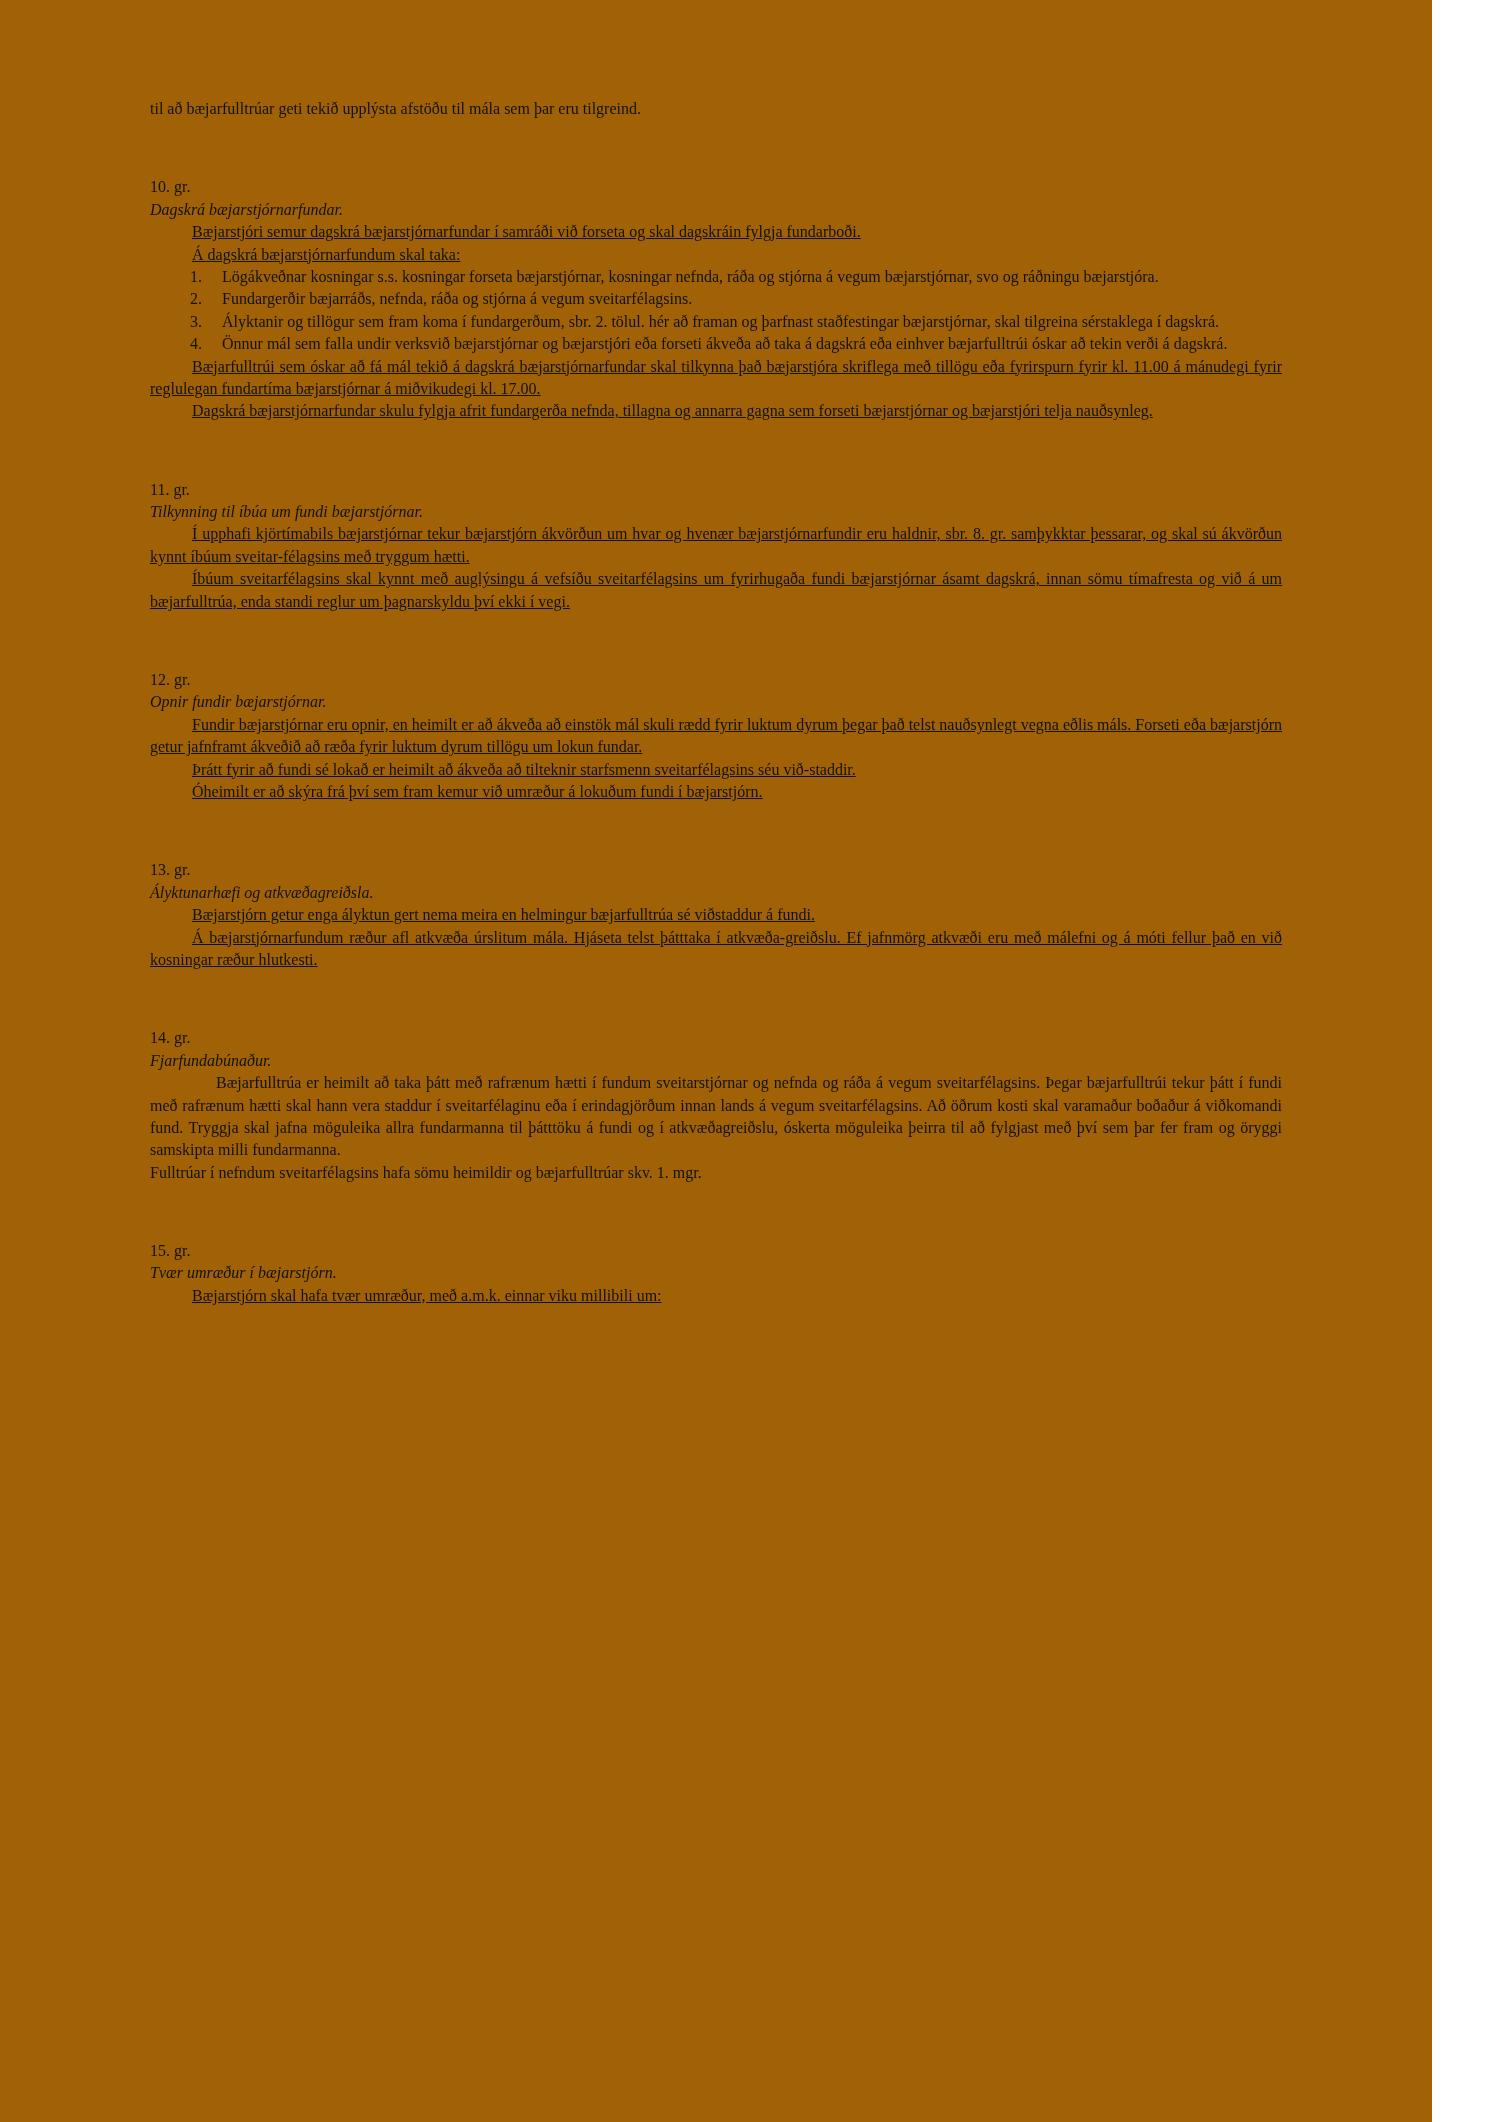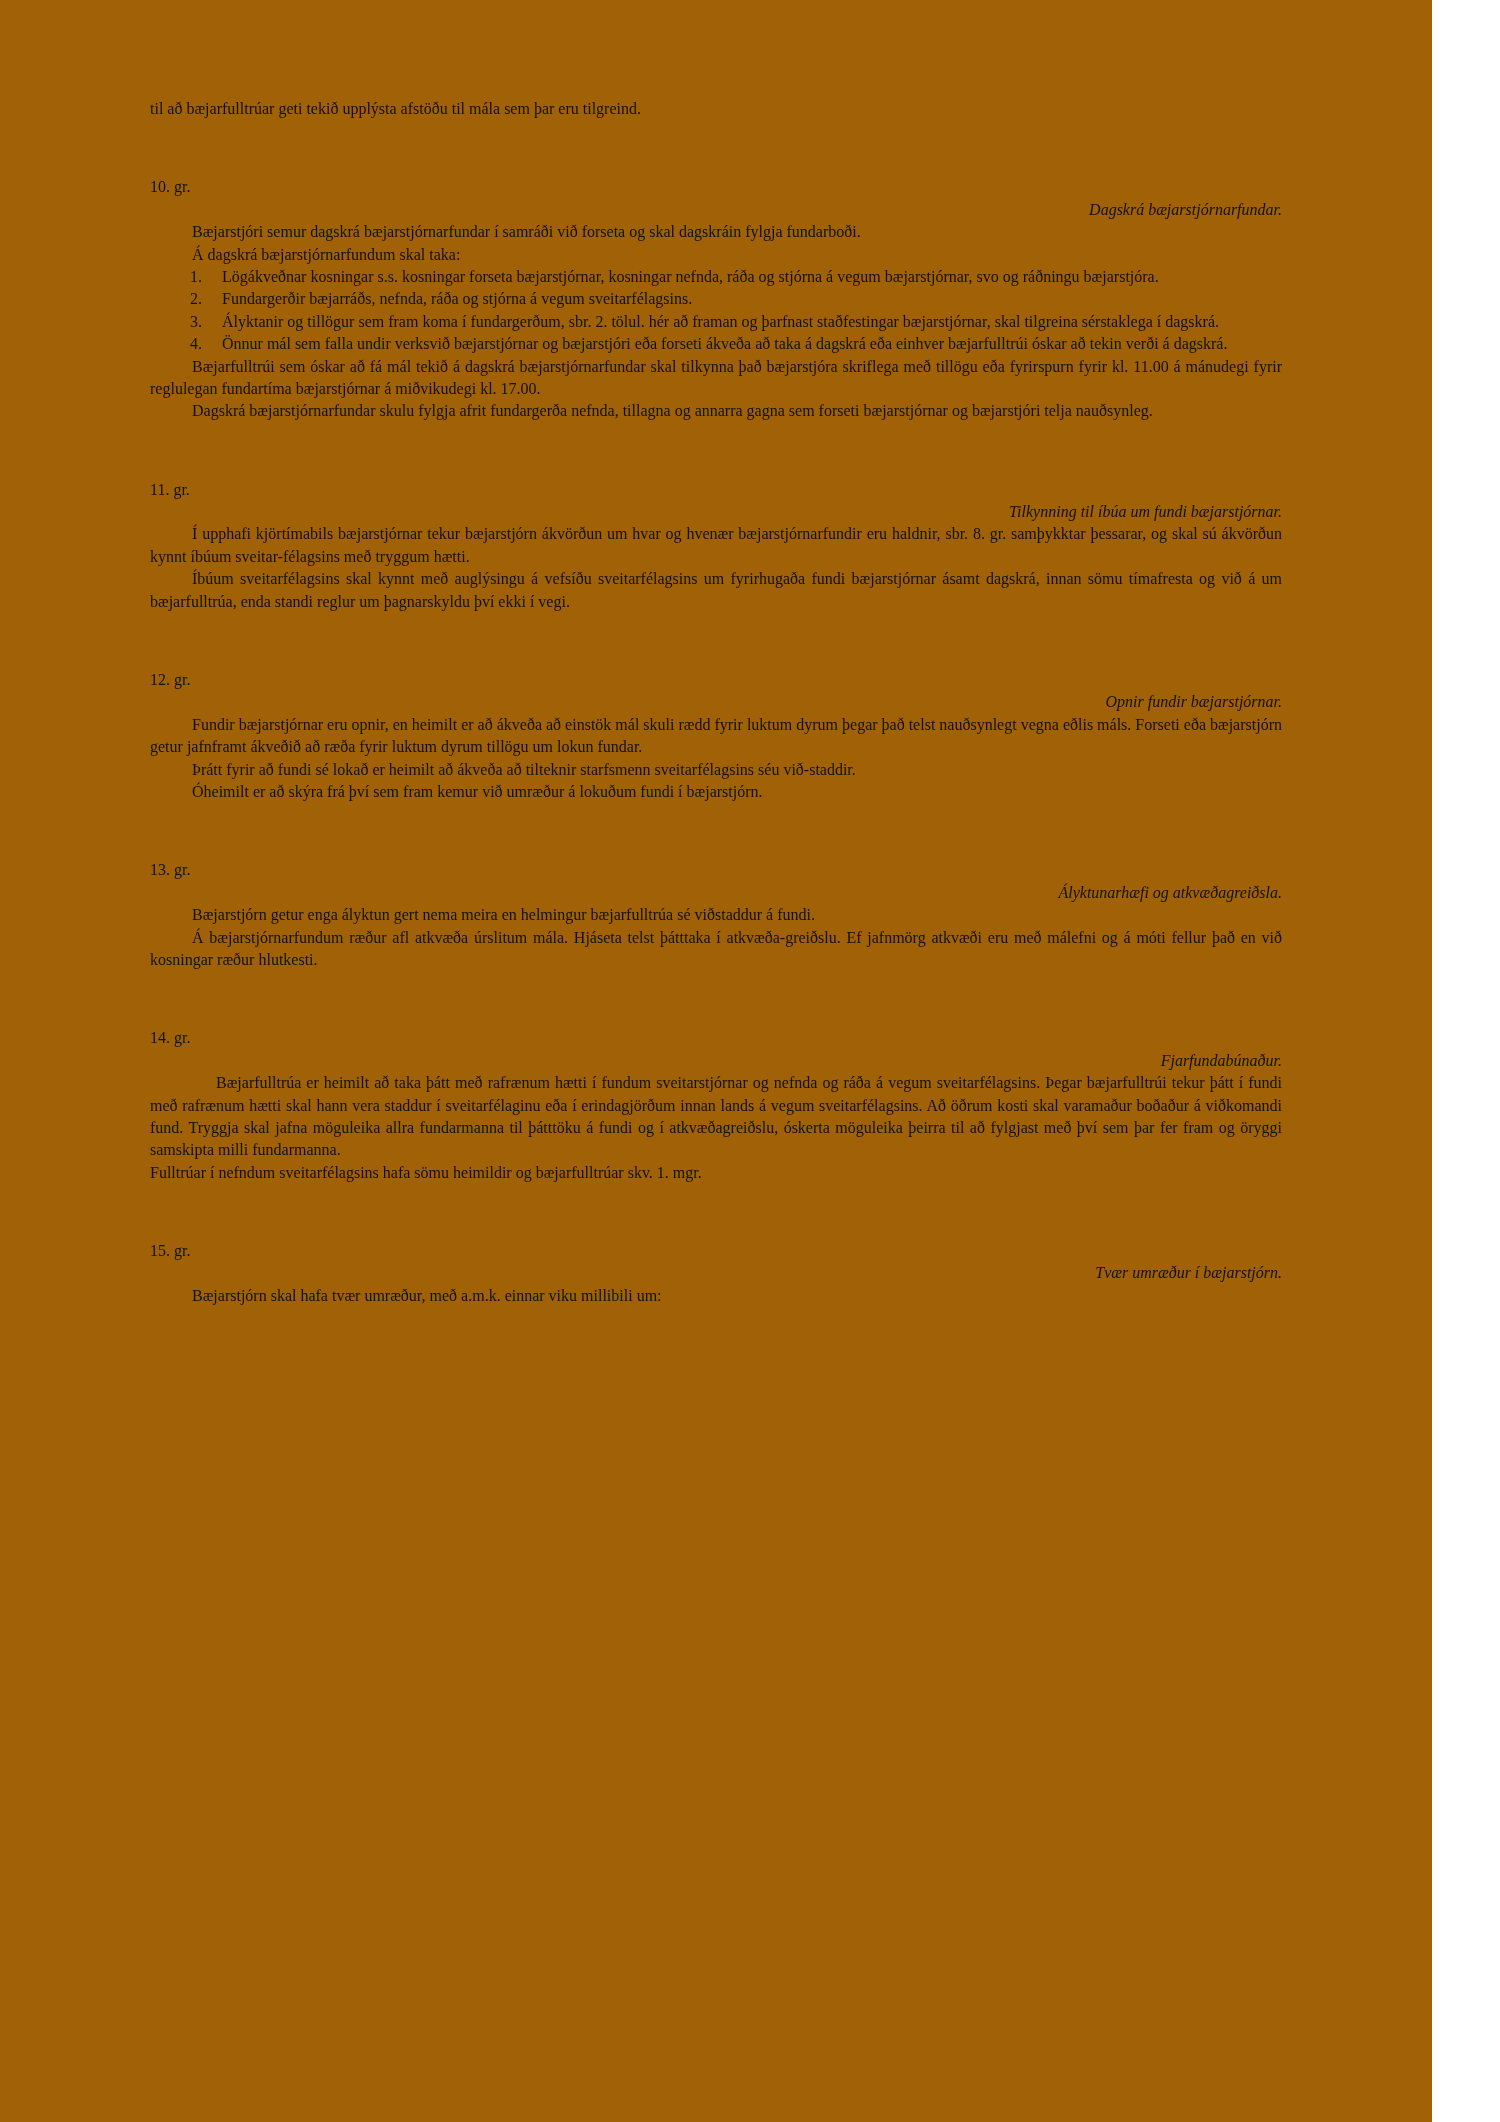--- a/index.html
+++ b/index.html
@@ -16,25 +16,25 @@
     color: #111111;
     font-family: "Liberation Serif", "DejaVu Serif", serif;
     font-size: 16px;
     line-height: 1.4;
     padding: 98px 150px 60px 150px;
   }
   .para {
     margin: 0;
     text-align: justify;
   }
-  .para.indent { text-indent: 42px; }
+  .para.indent { text-indent: 42px; text-decoration: underline; }
   .para.indent-lg { text-indent: 66px; }
   .gr-section { margin-top: 56px; }
   .gr-number { text-align: left; margin: 0; }
-  .gr-title  { text-align: right; font-style: italic; margin: 0; }
+  .gr-title  { text-align: left; font-style: italic; margin: 0; }
   .num-list { margin: 0; }
   .num-item { display: flex; }
   .num-marker {
     flex: none;
     width: 32px;
     margin-left: 40px;
   }
   .num-text {
     flex: 1;
     text-align: justify;

